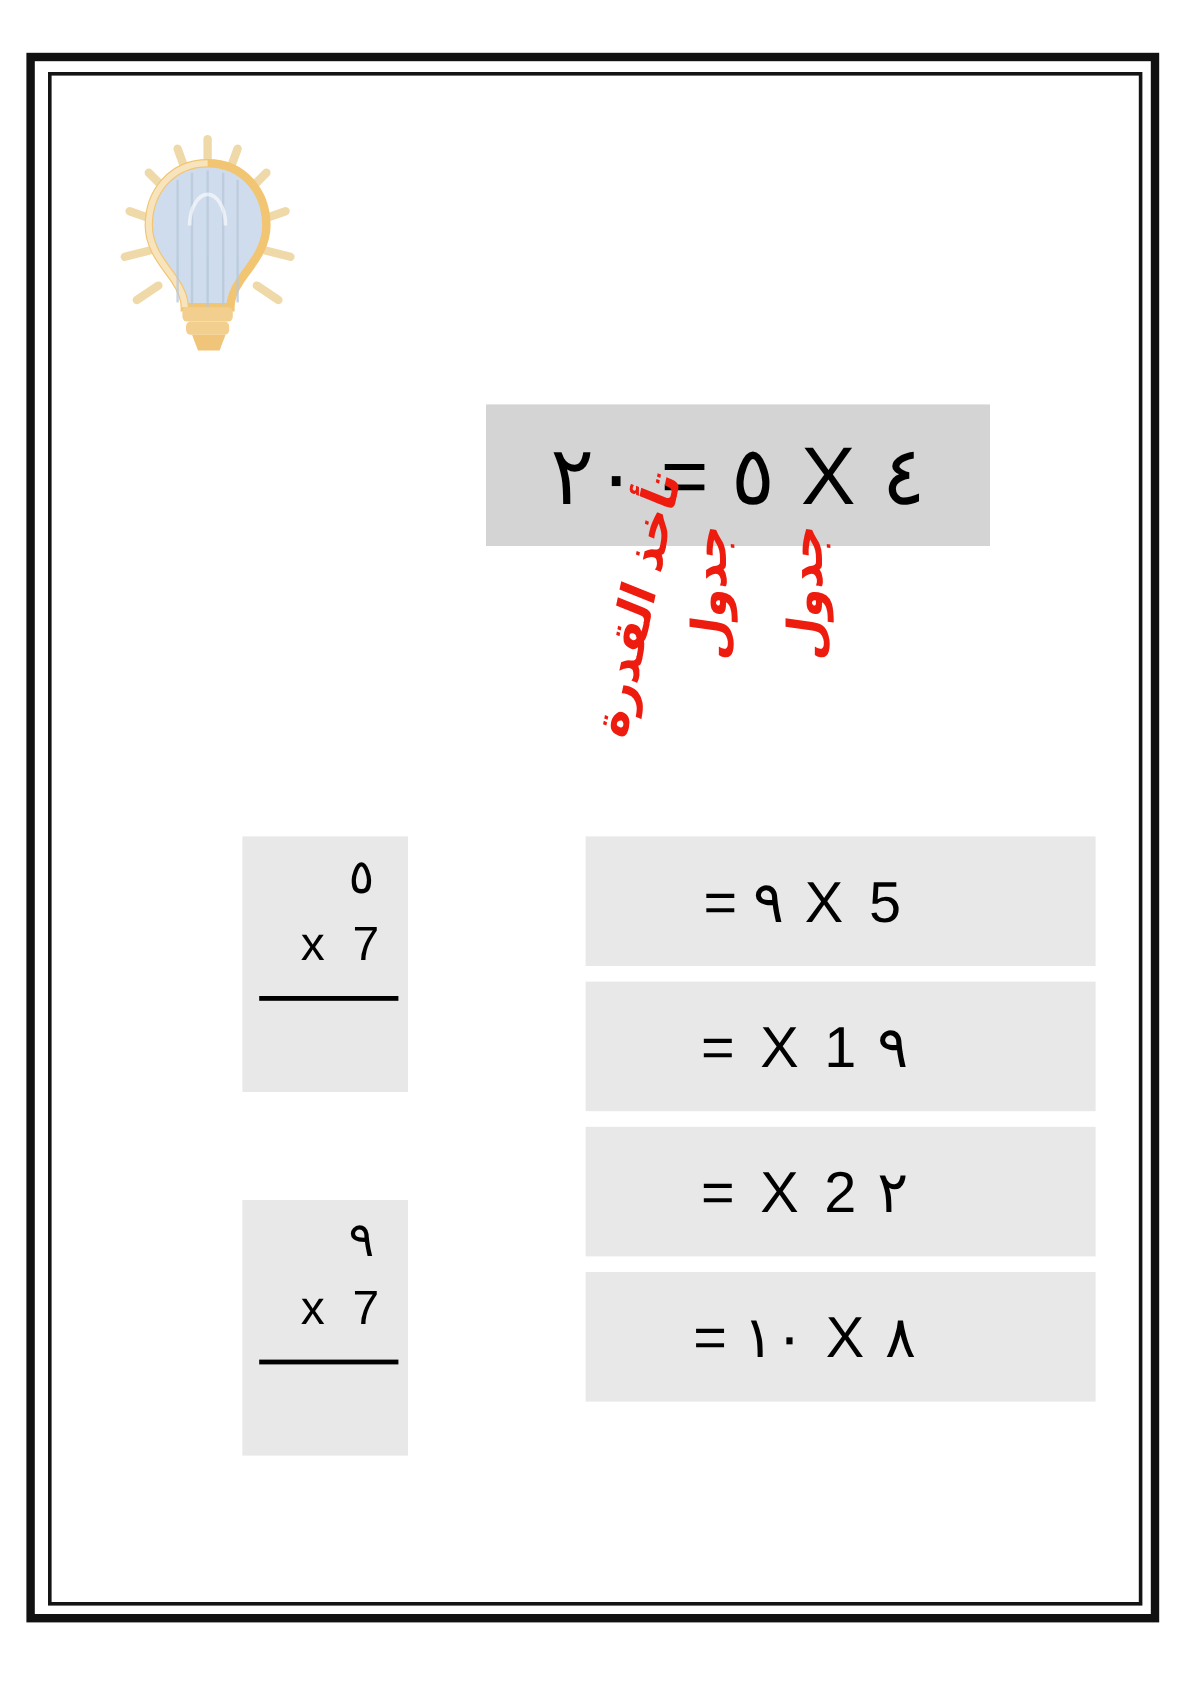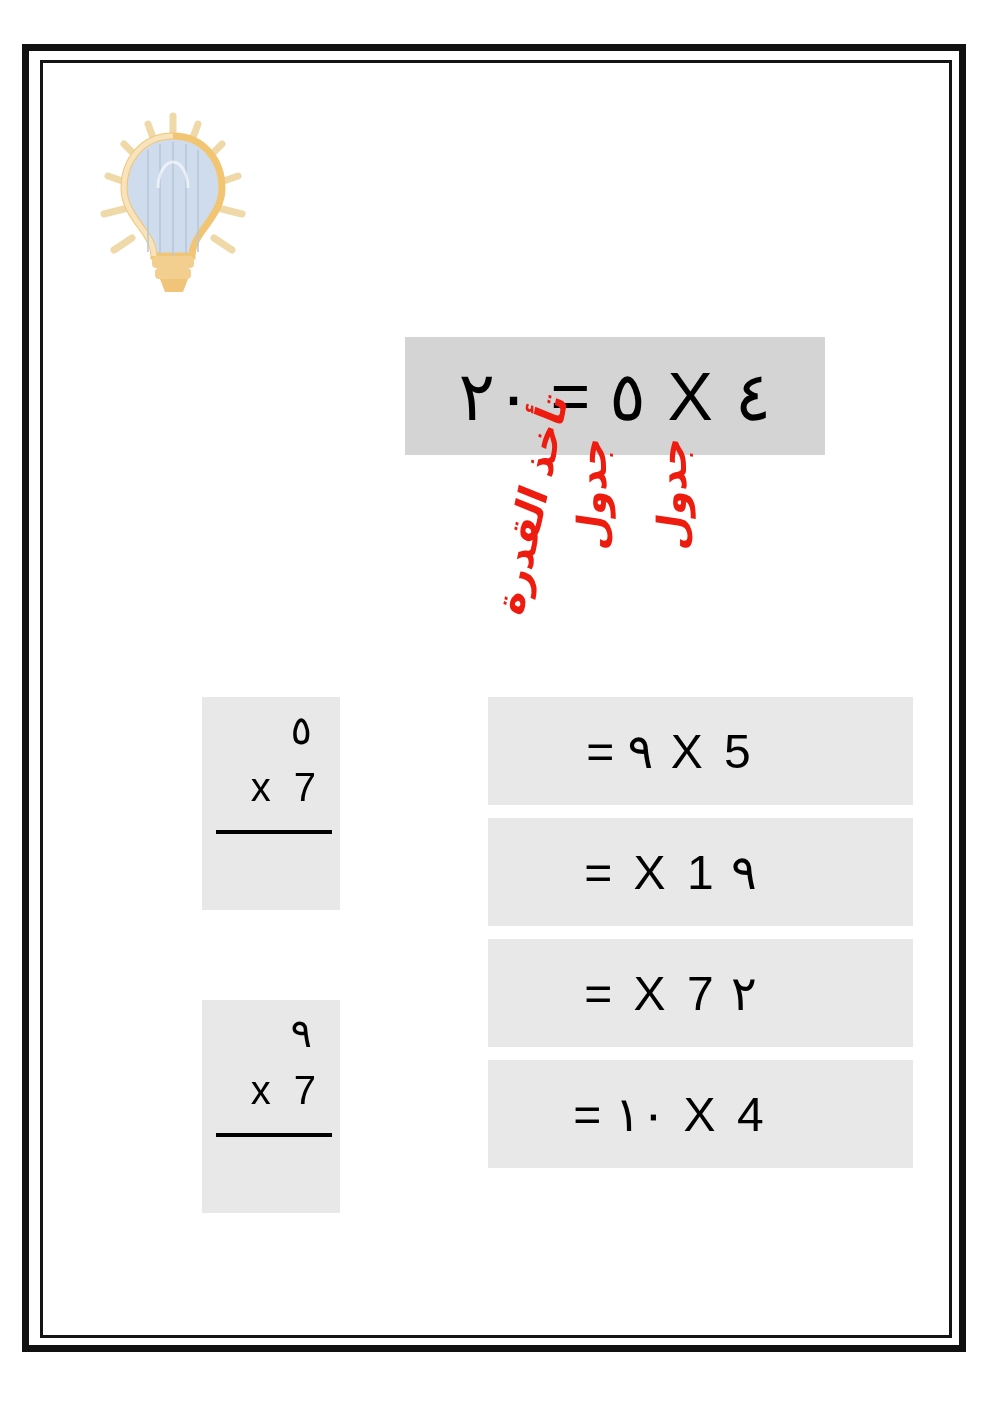--- a/index.html
+++ b/index.html
@@ -212,24 +212,24 @@
   <div class="red-note red-note-3">تأخذ القدرة</div>
 
   <div class="row-list">
     <div class="mul-row">
       <span>5 X ٩ =</span>
     </div>
     <div class="mul-row">
       <span>٩ X 1 =</span>
     </div>
     <div class="mul-row">
-      <span>٢ X 7 =</span>
-    </div>
-    <div class="mul-row">
-      <span>4 X ١٠ =</span>
+      <span>٢ X 2 =</span>
+    </div>
+    <div class="mul-row">
+      <span>٨ X ١٠ =</span>
     </div>
   </div>
 
   <div class="vbox vbox-1">
     <div class="top-num">٥</div>
     <div class="bottom-line">x 7</div>
     <div class="rule"></div>
   </div>
 
   <div class="vbox vbox-2">

